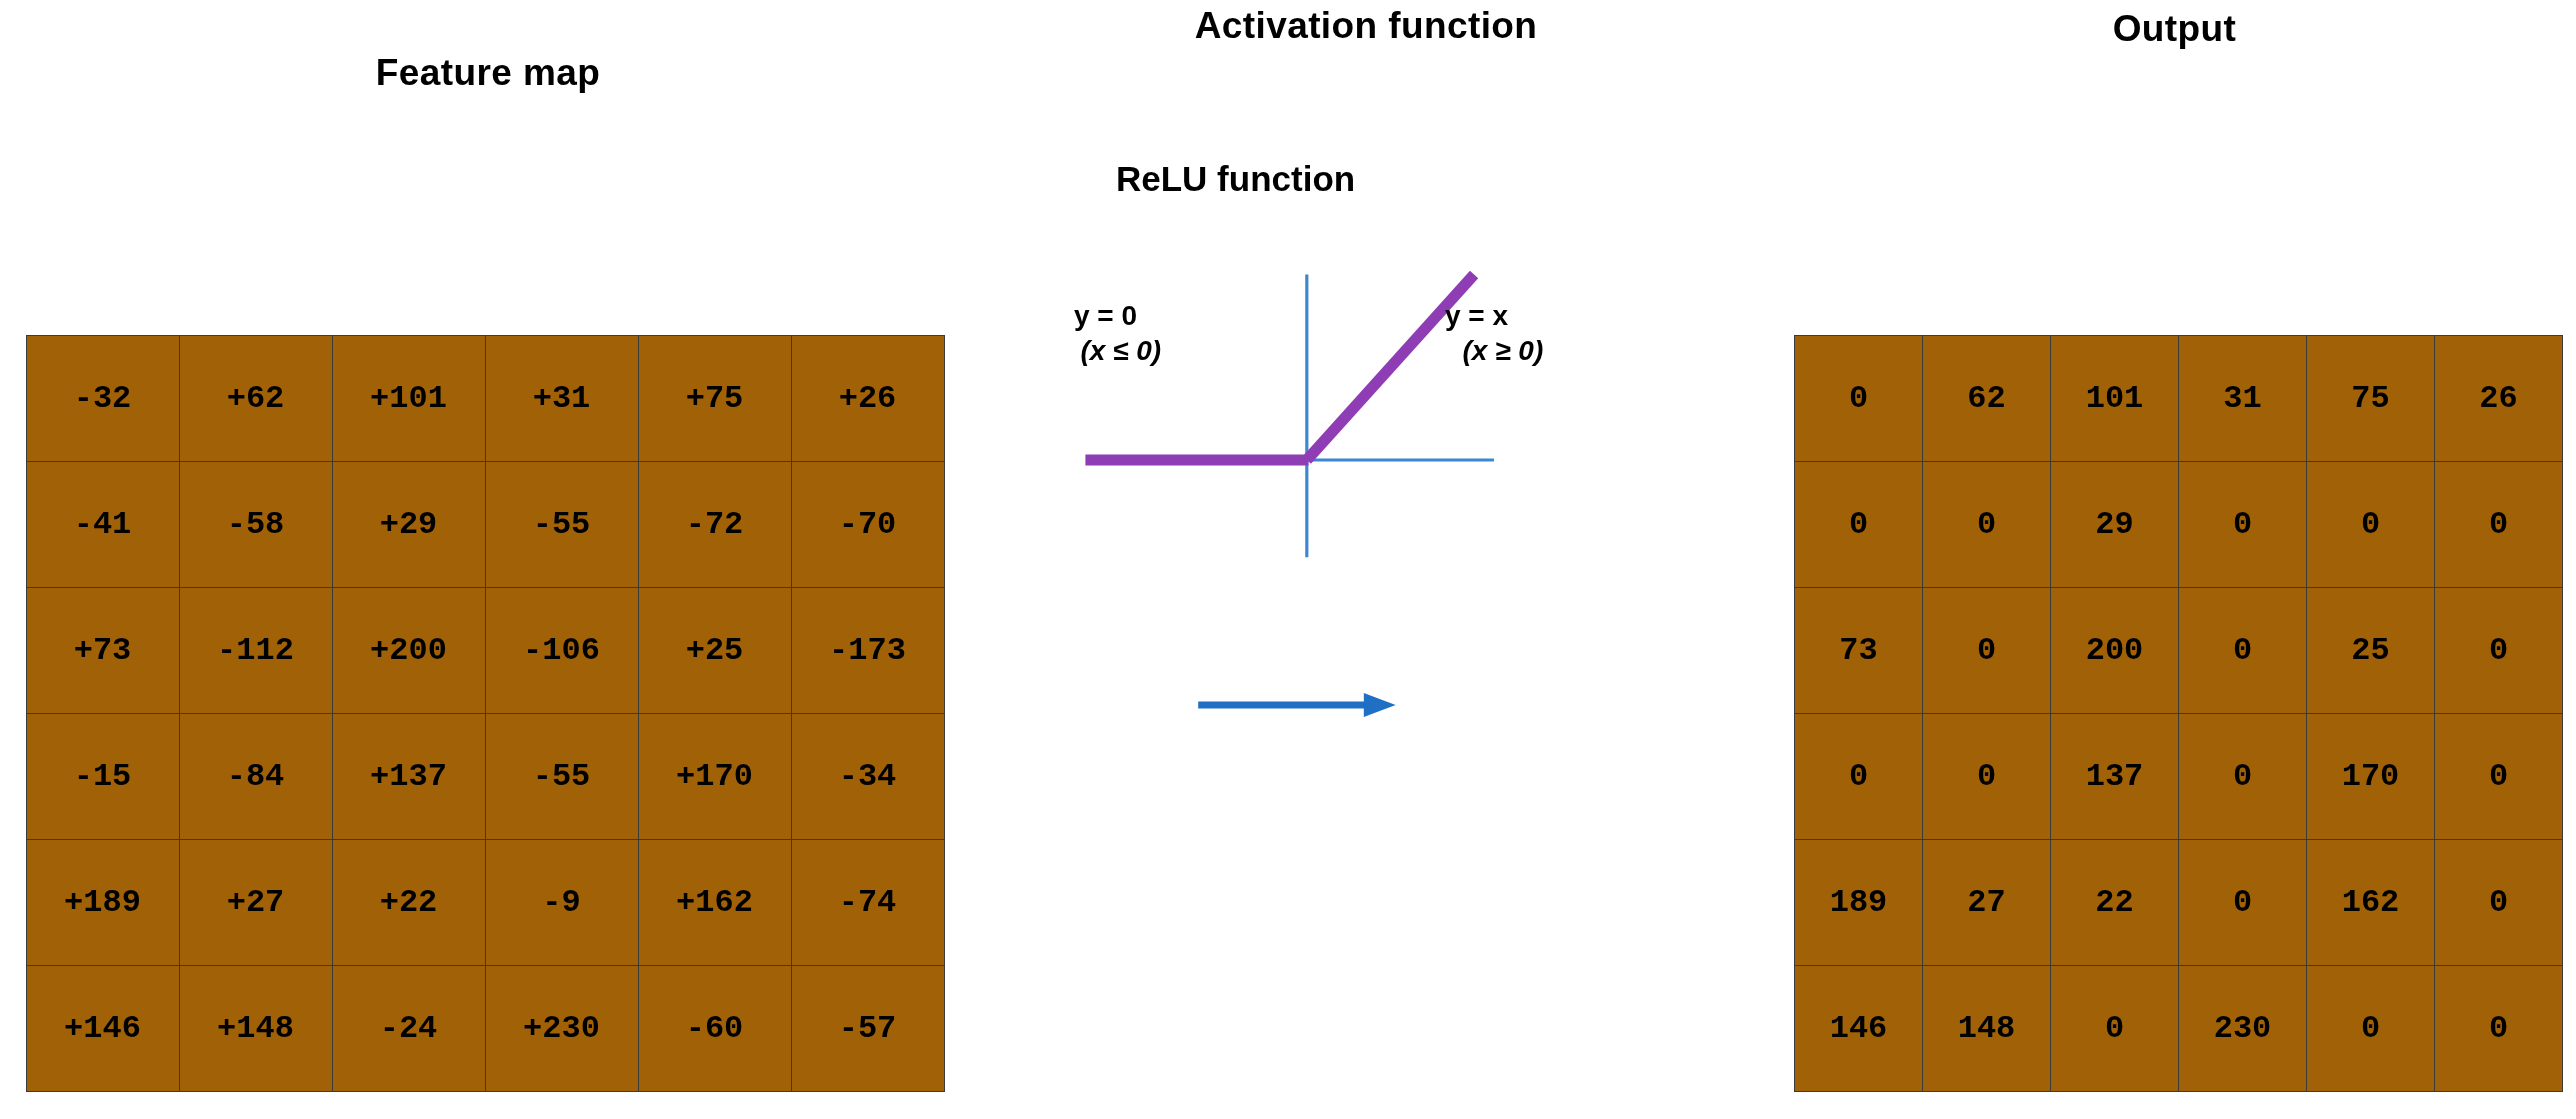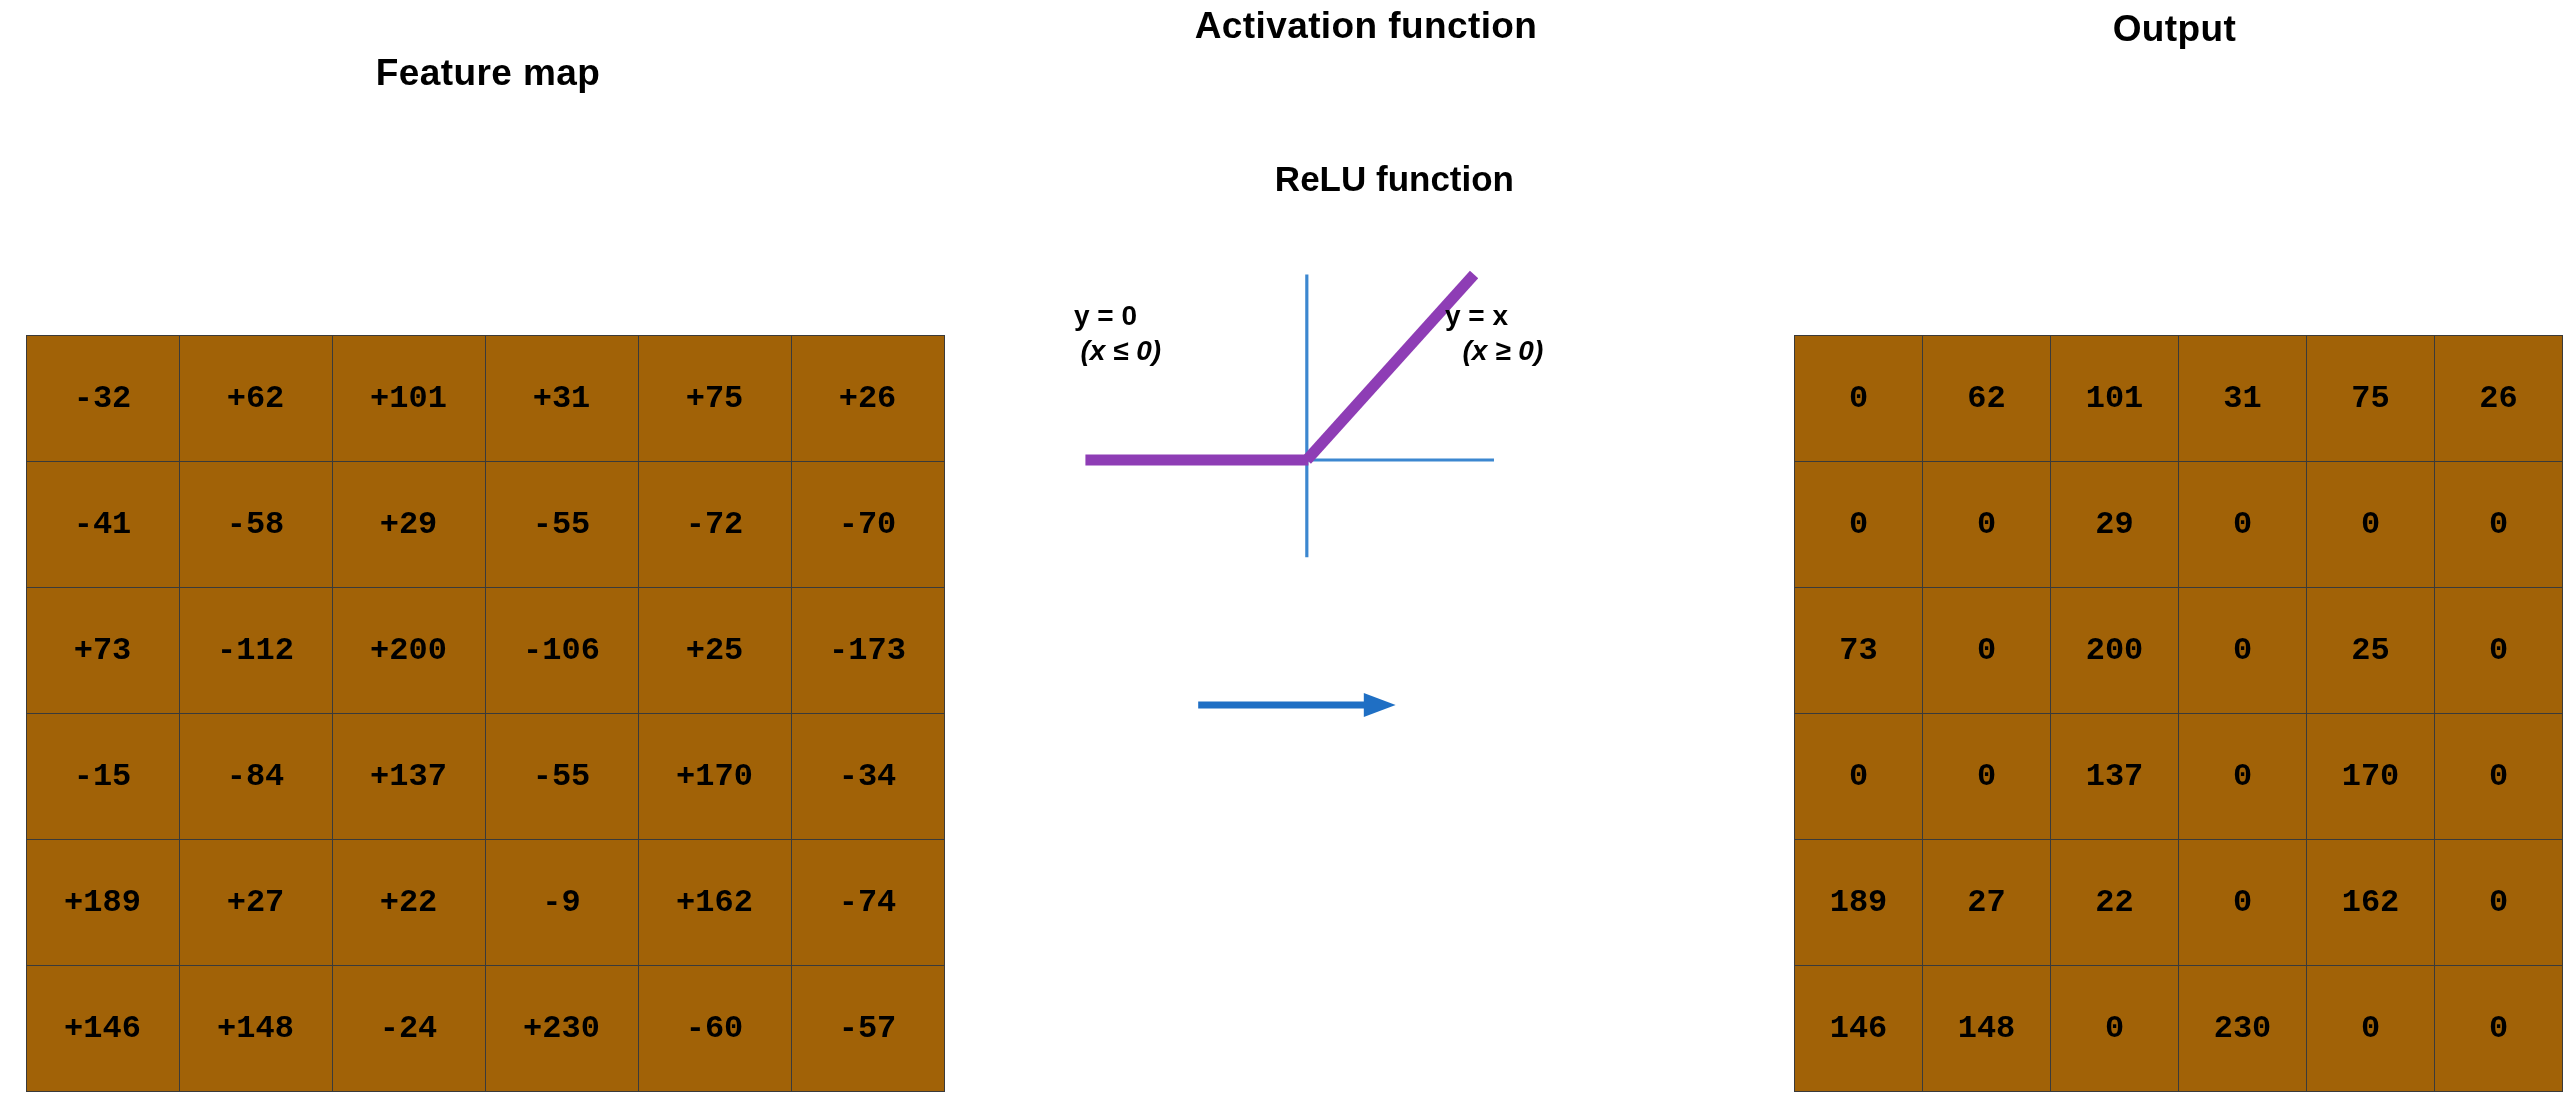--- a/index.html
+++ b/index.html
@@ -69,21 +69,21 @@
     left: 1020px;
     top: 143px;
     width: 717px;
     height: 446px;
   }
   #relu-title {
     position: absolute;
     left: 96px;
     top: 16px;
     width: 398px;
-    text-align: right;
+    text-align: left;
     font-size: 35px;
     font-weight: bold;
     white-space: nowrap;
   }
   .relu-label {
     position: absolute;
     font-size: 28px;
     font-weight: bold;
     line-height: 1.25;
     white-space: nowrap;

